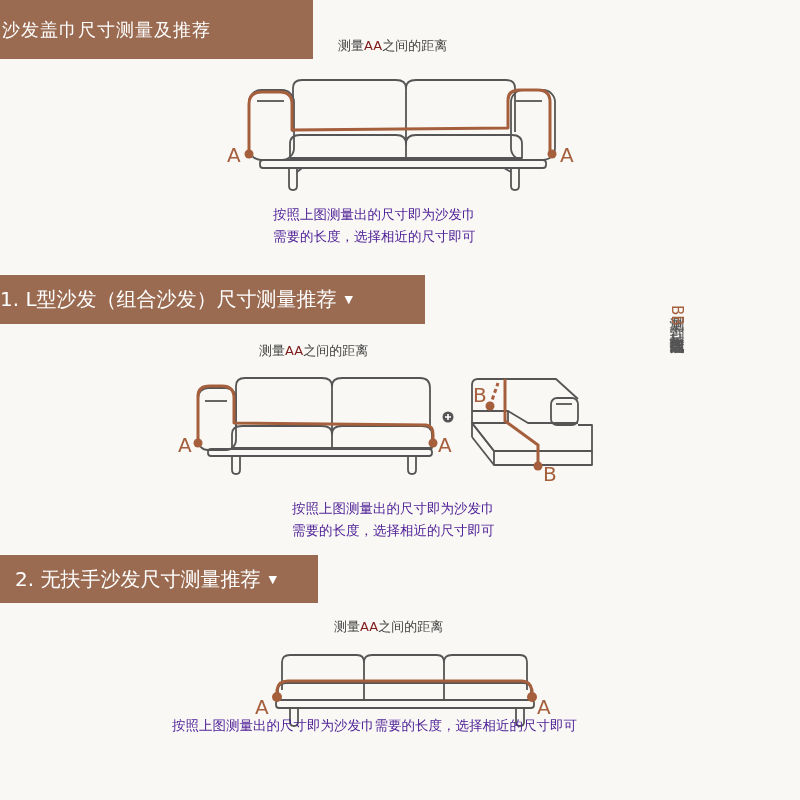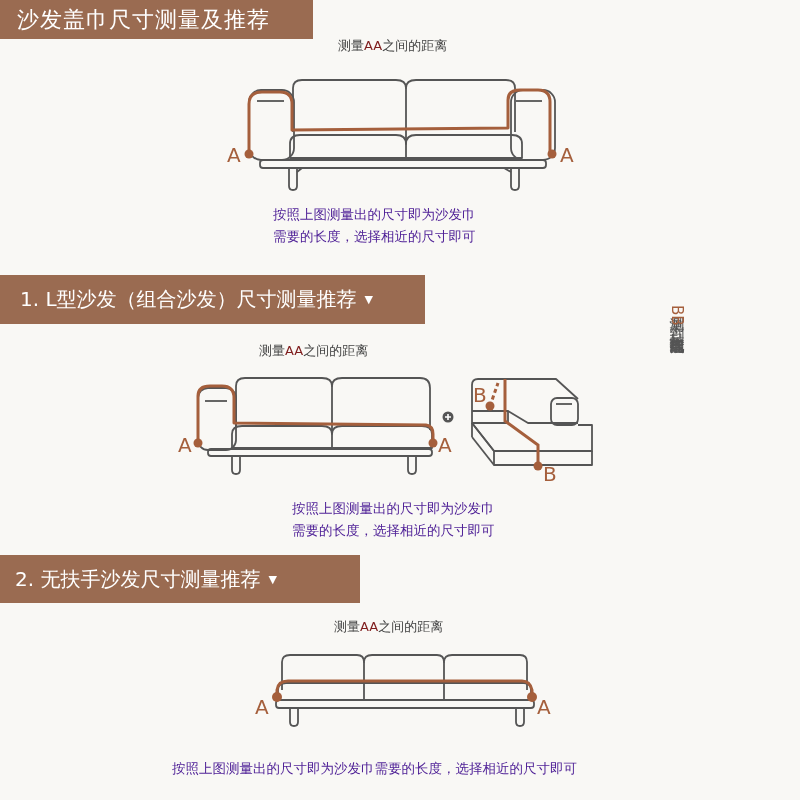--- a/index.html
+++ b/index.html
@@ -6,23 +6,23 @@
   body {
     width:800px; height:800px; overflow:hidden; position:relative;
     background:#f9f8f5;
     font-family:"DejaVu Sans", "Liberation Sans", sans-serif;
     color:#444;
   }
   .banner {
     position:absolute; left:0; background:#9a6b51; color:#fff;
     display:flex; align-items:center; box-sizing:border-box;
   }
-  .banner-main { top:0; width:313px; height:39px; padding-left:17px; font-size:22px; letter-spacing:1px; }
-  .banner-1 { top:275px; width:425px; height:49px; padding-left:20px; font-size:20px; }
-  .banner-2 { top:555px; width:360px; height:48px; padding-left:15px; font-size:20px; }
+  .banner-main { top:0; width:313px; height:59px; padding-left:2px; font-size:18px; letter-spacing:1px; }
+  .banner-1 { top:275px; width:425px; height:49px; padding-left:0; font-size:20px; }
+  .banner-2 { top:555px; width:318px; height:48px; padding-left:15px; font-size:20px; }
   .tri { font-size:11px; margin-left:8px; }
   .caption { position:absolute; font-size:13px; color:#444; white-space:nowrap; }
   .caption .hl { color:#7f1d1d; }
   .note { position:absolute; font-size:13.5px; line-height:22px; color:#4c1d95; white-space:nowrap; }
   .vert {
     position:absolute; left:666px; top:305px; width:20px;
     font-size:15px; line-height:18.5px; color:#555; text-align:center;
     writing-mode:vertical-rl;
   }
   .vert .hl { color:#a55f3c; }
@@ -161,15 +161,15 @@
   </g>
   <g fill="none" stroke="#a55f3c" stroke-width="3" stroke-linejoin="round">
     <path d="M27,47 L27,40 Q28,31 38,31 L272,31 Q280,31 282,40 L282,47"></path>
   </g>
   <circle cx="27" cy="47" r="5" fill="#a55f3c"></circle>
   <circle cx="282" cy="47" r="5" fill="#a55f3c"></circle>
   <text class="lbl" x="5" y="64">A</text>
   <text class="lbl" x="287" y="64">A</text>
 </svg>
 
-<div class="note" style="left:172px;top:757px;">
+<div class="note" style="left:172px;top:714px;">
   <div>按照上图测量出的尺寸即为沙发巾需要的长度，选择相近的尺寸即可</div>
 </div>
 
 </body></html>

